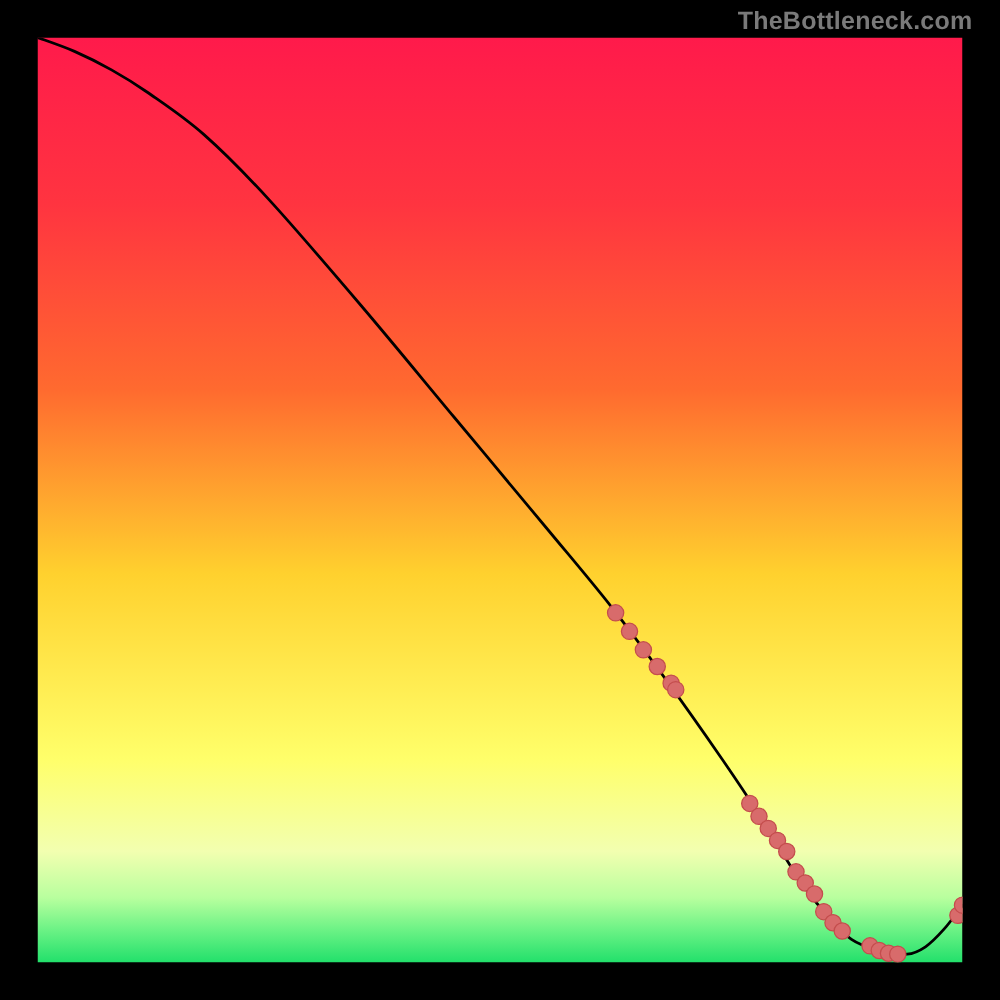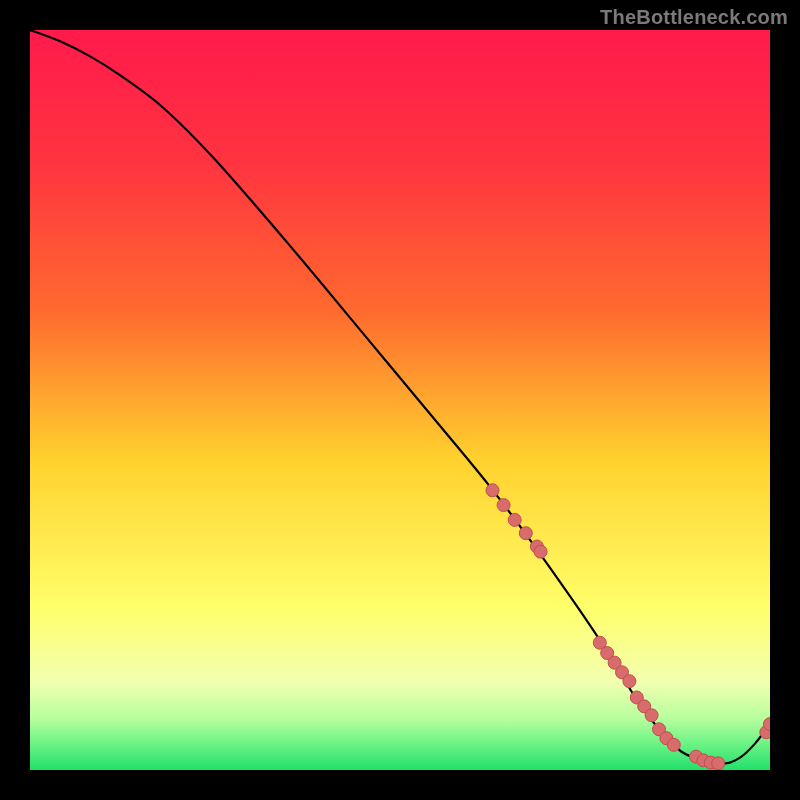--- a/index.html
+++ b/index.html
@@ -21,21 +21,21 @@
     top: 30px;
     width: 740px;
     height: 740px;
   }
   .plot svg {
     display: block;
   }
   .watermark {
     position: absolute;
     top: 6px;
-    right: 12px;
+    right: 22px;
     font-family: Arial, Helvetica, sans-serif;
     font-size: 20px;
     font-weight: 600;
     color: #7a7a7a;
     letter-spacing: 0.2px;
     user-select: none;
   }
 </style>
 </head>
 <body>

